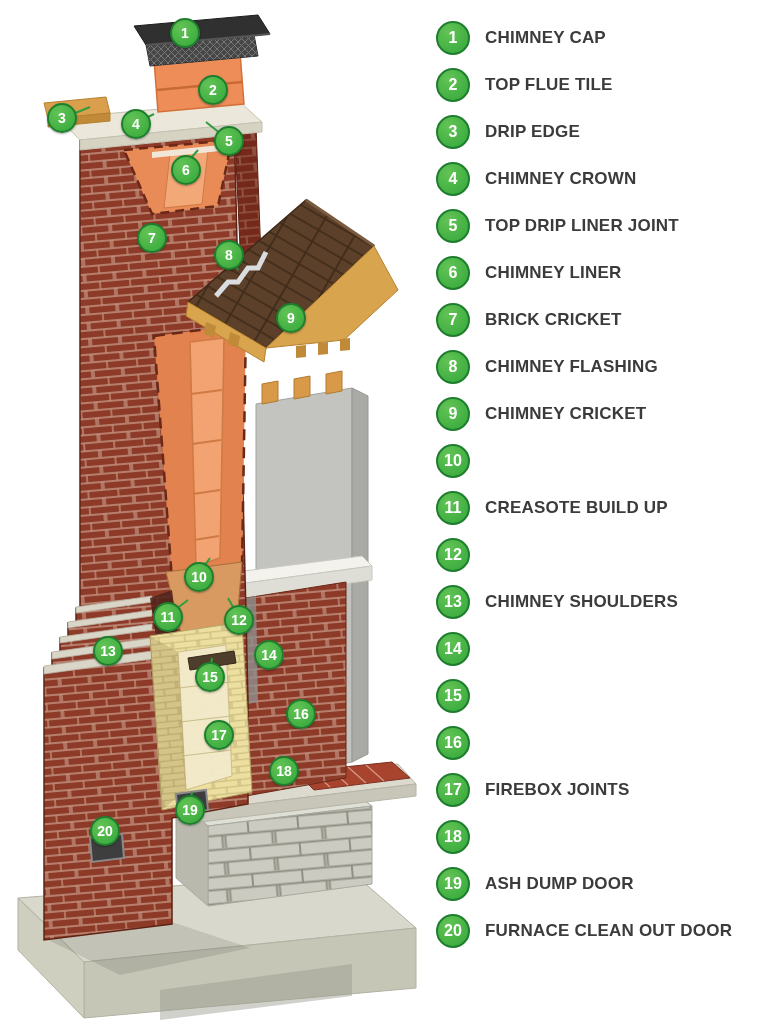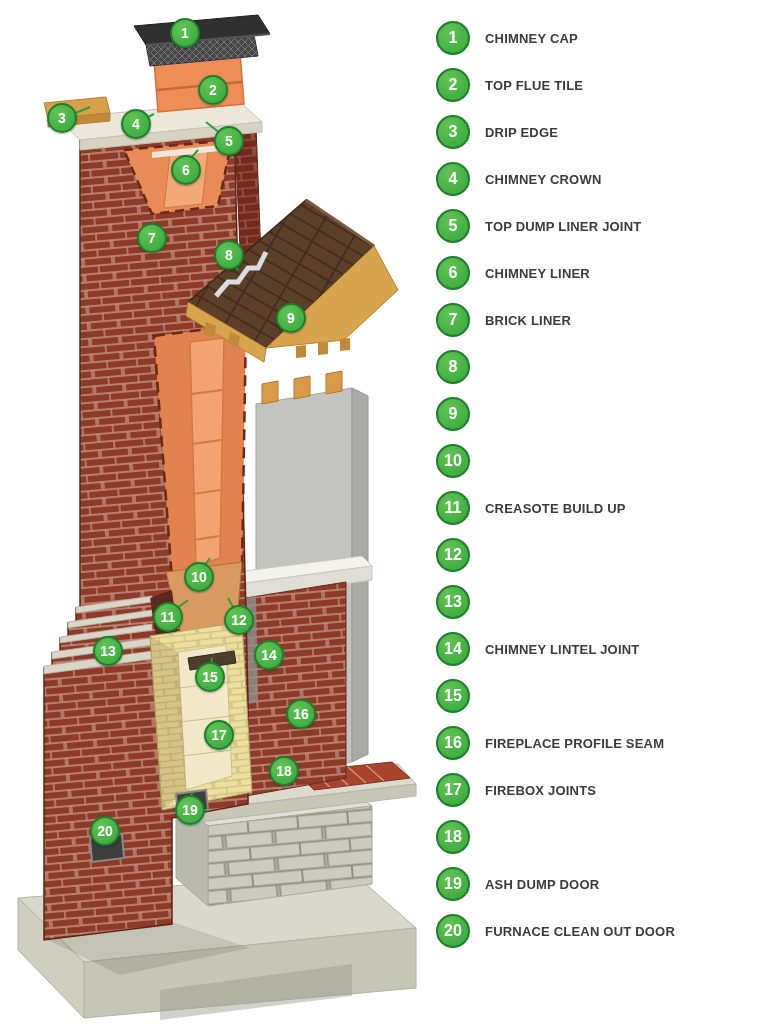--- a/index.html
+++ b/index.html
@@ -12,21 +12,21 @@
     box-sizing:border-box;display:flex;align-items:center;justify-content:center;
     border-radius:50%;
     background:radial-gradient(circle at 35% 30%, var(--c-badge_light,#63c355), var(--c-badge,#3fae41) 75%);
     border:2px solid var(--c-badge_border,#1e7e2e);
     color:#fff;font-weight:bold;line-height:1;
   }
   .marker{position:absolute;width:30px;height:30px;font-size:14px;box-shadow:0 1px 2px rgba(0,0,0,.35);}
   .legend{position:absolute;left:436px;top:21px;display:flex;flex-direction:column;gap:13px;z-index:2;}
   .legend-row{display:flex;align-items:center;gap:15px;height:34px;}
   .legend .badge{width:34px;height:34px;font-size:16px;flex:0 0 34px;}
-  .legend-label{font-size:13px;font-weight:bold;color:var(--c-label_text,#3b3b3b);letter-spacing:.2px;white-space:nowrap;}
+  .legend-label{font-size:17px;font-weight:bold;color:var(--c-label_text,#3b3b3b);letter-spacing:.2px;white-space:nowrap;}
 </style>
 </head>
 <body>
 
 <div class="page">
 
   <div class="diagram">
     <svg width="434" height="1024" viewBox="0 0 434 1024" aria-hidden="true">
       <defs>
         <pattern id="pBrick" width="30" height="16" patternUnits="userSpaceOnUse" patternTransform="rotate(-5)">
@@ -222,59 +222,60 @@
       <div class="legend-row">
         <span class="badge">3</span>
         <span class="legend-label">DRIP EDGE</span>
       </div>
       <div class="legend-row">
         <span class="badge">4</span>
         <span class="legend-label">CHIMNEY CROWN</span>
       </div>
       <div class="legend-row">
         <span class="badge">5</span>
-        <span class="legend-label">TOP DUMP LINER JOINT</span>
+        <span class="legend-label">TOP DRIP LINER JOINT</span>
       </div>
       <div class="legend-row">
         <span class="badge">6</span>
         <span class="legend-label">CHIMNEY LINER</span>
       </div>
       <div class="legend-row">
         <span class="badge">7</span>
-        <span class="legend-label">BRICK LINER</span>
+        <span class="legend-label">BRICK CRICKET</span>
       </div>
       <div class="legend-row">
         <span class="badge">8</span>
+        <span class="legend-label">CHIMNEY FLASHING</span>
       </div>
       <div class="legend-row">
         <span class="badge">9</span>
+        <span class="legend-label">CHIMNEY CRICKET</span>
       </div>
       <div class="legend-row">
         <span class="badge">10</span>
       </div>
       <div class="legend-row">
         <span class="badge">11</span>
         <span class="legend-label">CREASOTE BUILD UP</span>
       </div>
       <div class="legend-row">
         <span class="badge">12</span>
       </div>
       <div class="legend-row">
         <span class="badge">13</span>
+        <span class="legend-label">CHIMNEY SHOULDERS</span>
       </div>
       <div class="legend-row">
         <span class="badge">14</span>
-        <span class="legend-label">CHIMNEY LINTEL JOINT</span>
       </div>
       <div class="legend-row">
         <span class="badge">15</span>
       </div>
       <div class="legend-row">
         <span class="badge">16</span>
-        <span class="legend-label">FIREPLACE PROFILE SEAM</span>
       </div>
       <div class="legend-row">
         <span class="badge">17</span>
         <span class="legend-label">FIREBOX JOINTS</span>
       </div>
       <div class="legend-row">
         <span class="badge">18</span>
       </div>
       <div class="legend-row">
         <span class="badge">19</span>

